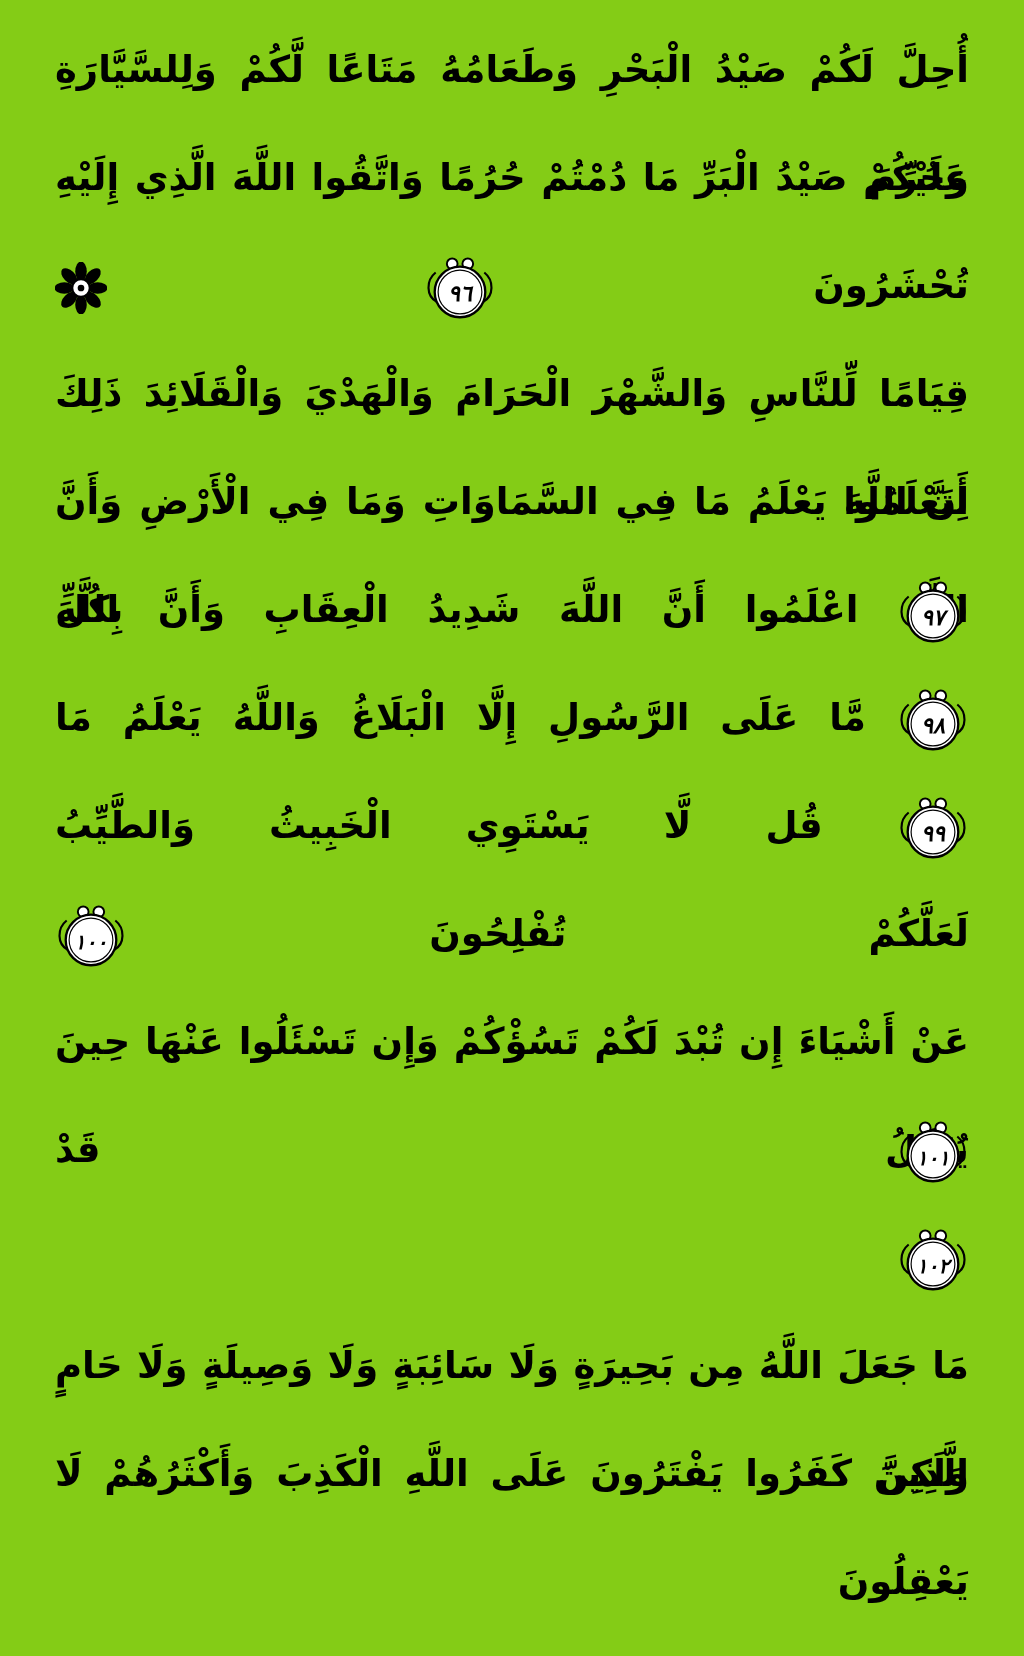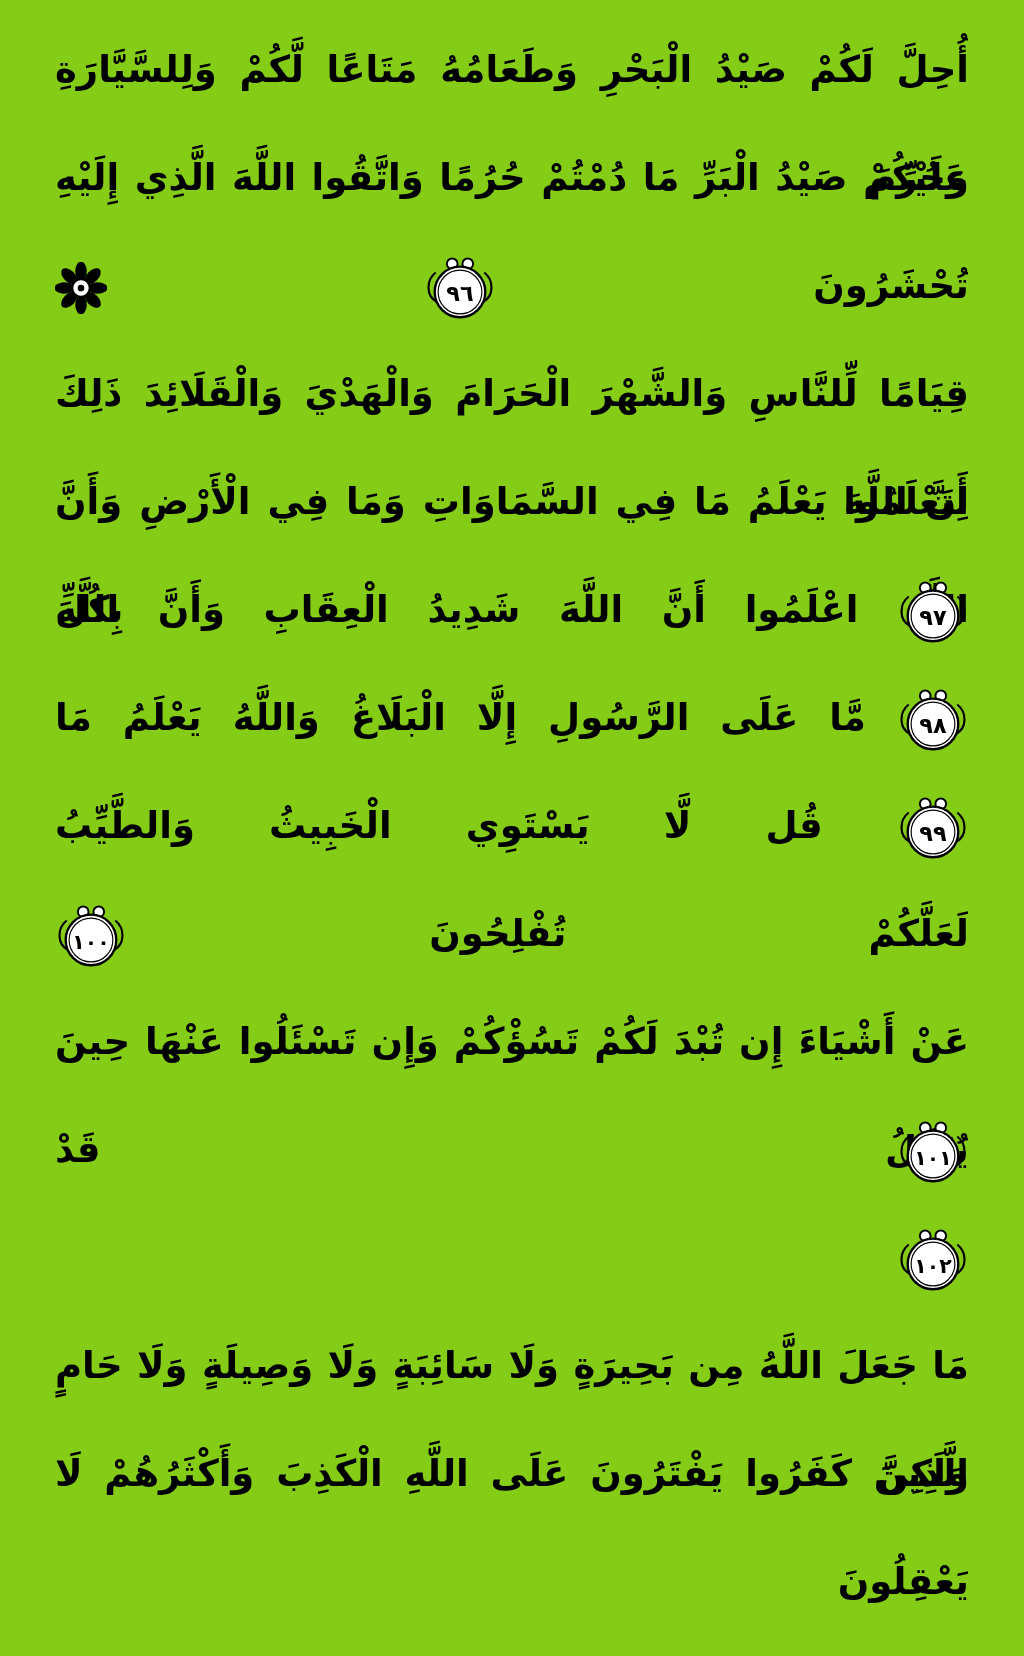--- a/index.html
+++ b/index.html
@@ -31,20 +31,21 @@
   .line span.txt {
     display: inline;
     white-space: normal;
   }
   .ayah-marker {
     display: inline-block;
     vertical-align: middle;
     width: 72px;
     height: 64px;
     line-height: normal;
+    font-style: italic;
   }
   .ayah-marker svg { display: block; }
   .ayah-num-text {
     font-family: "DejaVu Sans", sans-serif;
     font-weight: bold;
   }
   .rub-ornament {
     display: inline-block;
     vertical-align: middle;
     width: 52px;

